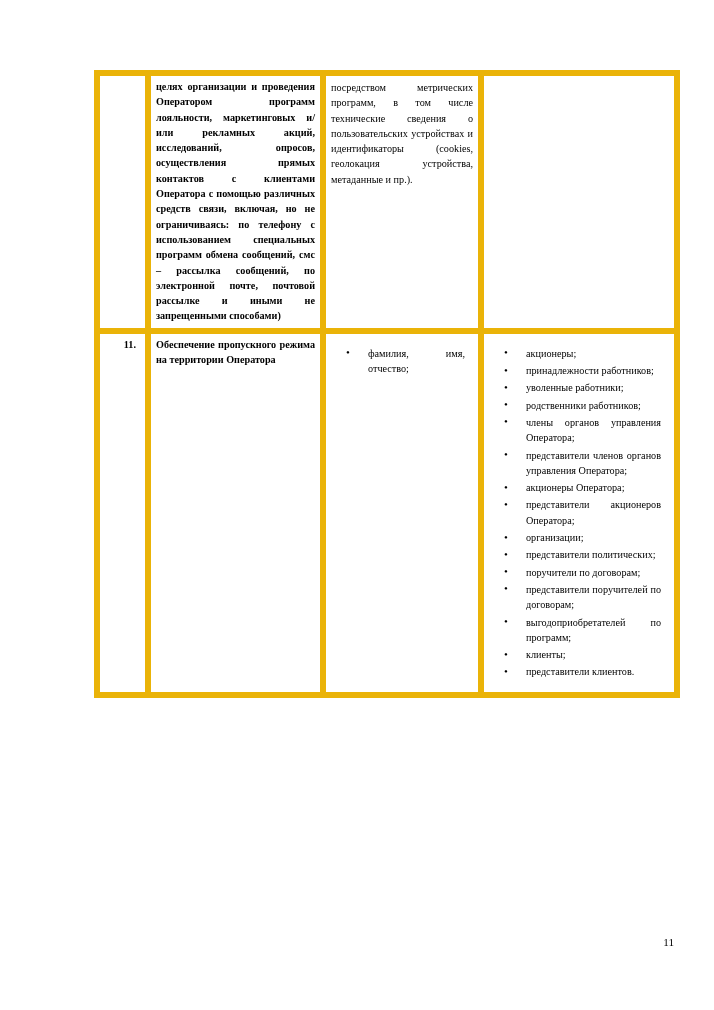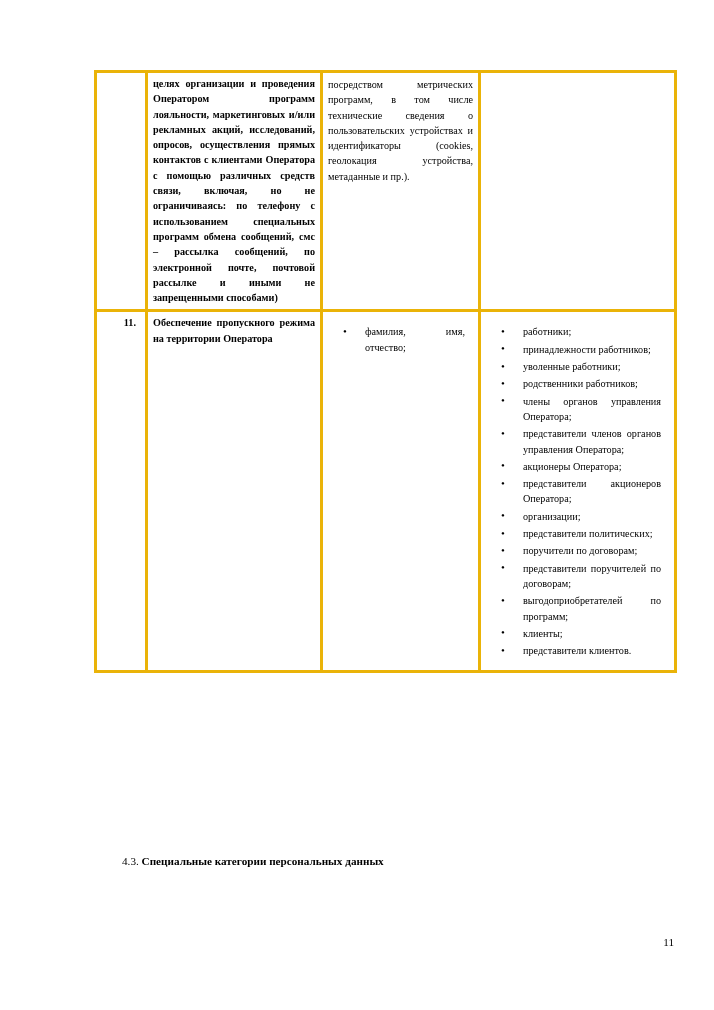--- a/index.html
+++ b/index.html
@@ -26,21 +26,21 @@
   
   .doc-table {
     position: absolute;
     left: 94px;
     top: 70px;
     width: 580px;
     border-collapse: collapse;
     table-layout: fixed;
   }
   .doc-table td {
-    border: 3px solid #eab308;
+    border: 6px solid #eab308;
     vertical-align: top;
     padding: 3px 5px 4px 5px;
     font-size: 10.2px;
     line-height: 15.3px;
   }
 
   col.c-num   { width: 51px; }
   col.c-goal  { width: 175px; }
   col.c-data  { width: 158px; }
   col.c-subj  { width: 196px; }
@@ -147,21 +147,21 @@
       <tr>
         <td class="cell-num">11.</td>
         <td class="just-bold">Обеспечение пропускного режима на территории Оператора</td>
         <td class="cell-data">
           <ul class="bl">
             <li class="last">фамилия, имя, отчество;</li>
           </ul>
         </td>
         <td class="cell-subj">
           <ul class="bl">
-            <li>работники;</li>
+            <li>акционеры;</li>
             <li>принадлежности работников;</li>
             <li>уволенные работники;</li>
             <li>родственники работников;</li>
             <li>члены органов управления Оператора;</li>
             <li>представители членов органов управления Оператора;</li>
             <li>акционеры Оператора;</li>
             <li>представители акционеров Оператора;</li>
             <li>организации;</li>
             <li>представители политических;</li>
             <li>поручители по договорам;</li>
@@ -169,18 +169,17 @@
             <li>выгодоприобретателей по программ;</li>
             <li>клиенты;</li>
             <li class="last">представители клиентов.</li>
           </ul>
         </td>
       </tr>
     </tbody>
   </table>
 
   <div class="body-text">
-    <p class="heading"><span class="numlabel">4.3.</span> <span>Специальные категории персональных данных</span></p>
   </div>
 
   <div class="page-number">11</div>
 
 </div>
 
 </body></html>

